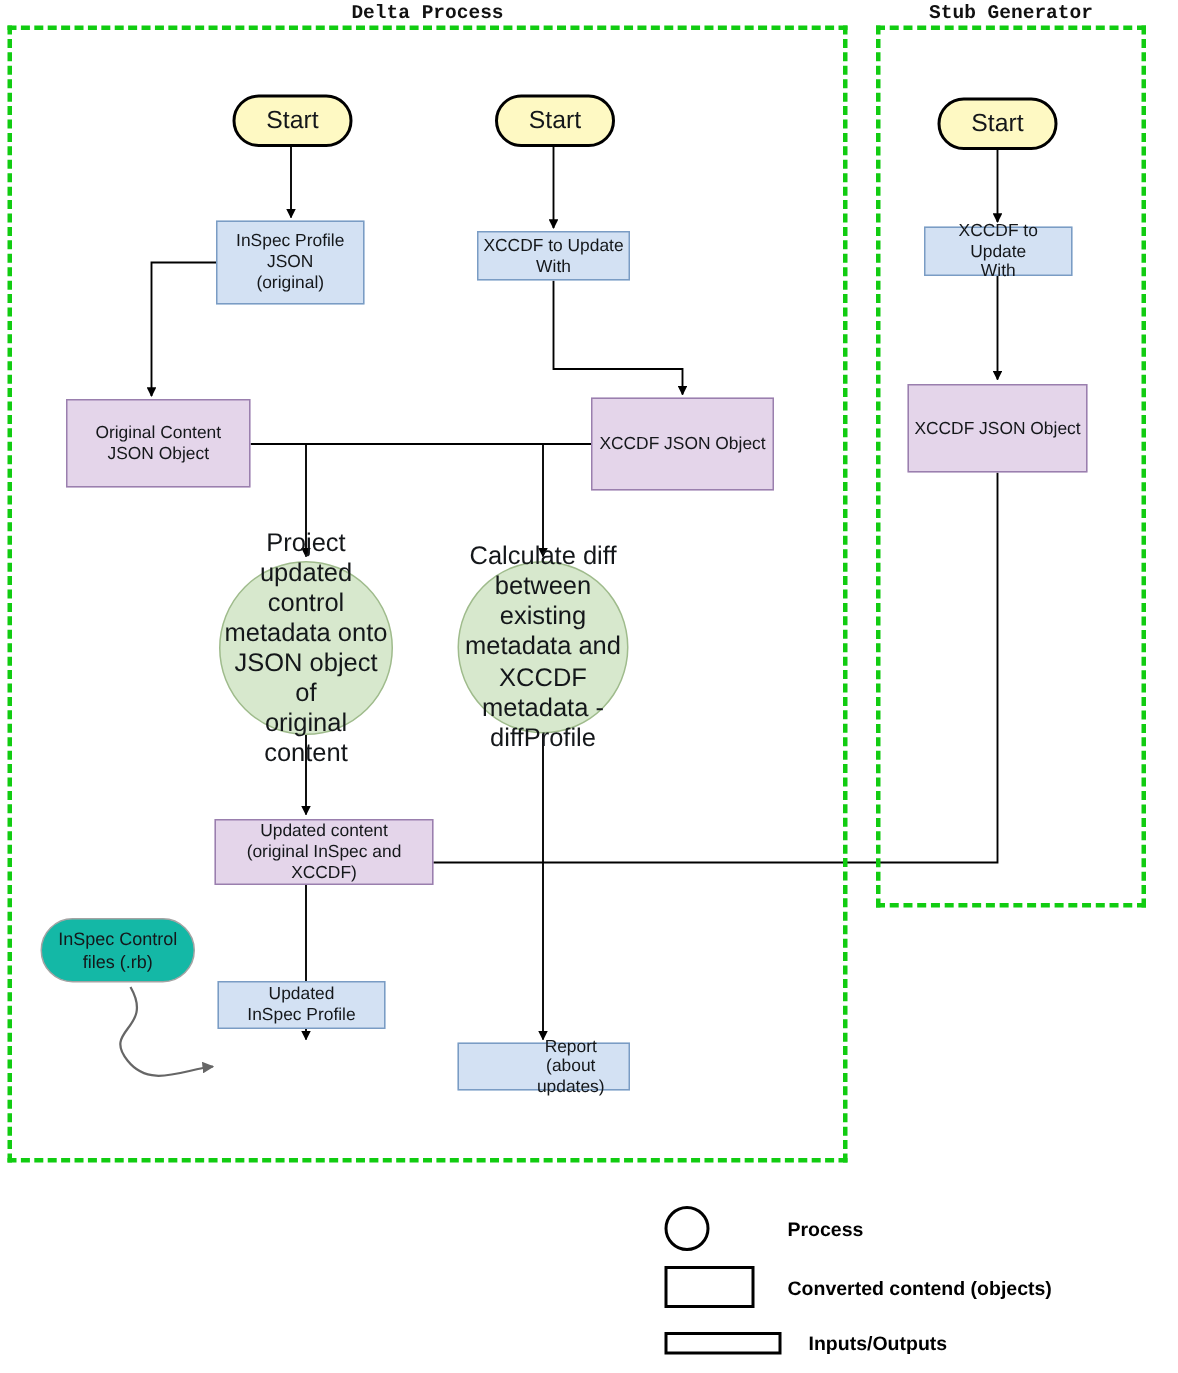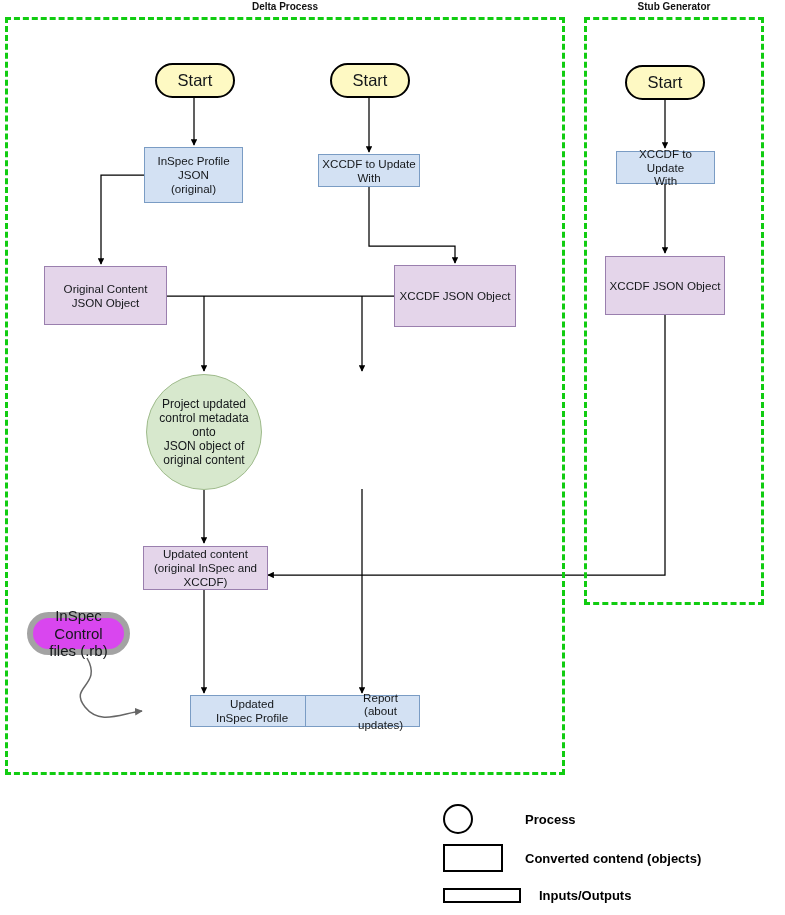--- a/index.html
+++ b/index.html
@@ -55,40 +55,40 @@
   }
   .shape-object {
     background: #e4d5ea;
     border: 1px solid #9a7fae;
     font-size: 11.6px;
   }
   .shape-process {
     background: #d7e8cd;
     border: 1px solid #9fbb8c;
     border-radius: 50%;
+    font-size: 17px;
+  }
+  .shape-file {
+    background: #14b8a6;
+    border: 1px solid #a3a3a3;
+    border-radius: 26px;
     font-size: 12px;
-  }
-  .shape-file {
-    background: #d946ef;
-    border: 6px solid #a3a3a3;
-    border-radius: 26px;
-    font-size: 15px;
   }
   
   .group-frame {
     position: absolute;
     box-sizing: border-box;
     border: 3.4px dashed #11cc11;
     background: transparent;
     z-index: 1;
   }
   .group-title {
     position: absolute;
-    font-family: Liberation Sans, sans-serif;
-    font-size: 10px;
+    font-family: Liberation Mono, monospace;
+    font-size: 13px;
     font-weight: 600;
     color: #111111;
     text-align: center;
     white-space: nowrap;
     z-index: 4;
   }
   
   #legend {
     position: absolute;
     left: 443px;
@@ -218,30 +218,33 @@
   </div>
 
   <div class="node shape-object" style="left:605px; top:256px; width:120px; height:59px;">
     <div class="node-inner">XCCDF JSON Object</div>
   </div>
 
   <div class="node shape-process" style="left:146px; top:374px; width:116px; height:116px;">
     <div class="node-inner">Project updated<br>control metadata onto<br>JSON object of<br>original content</div>
   </div>
 
-
-  <div class="node shape-object" style="left:143px; top:546px; width:125px; height:44px;">
+  <div class="node shape-process" style="left:305px; top:374px; width:114px; height:115px;">
+    <div class="node-inner">Calculate diff<br>between existing<br>metadata and<br>XCCDF metadata -<br>diffProfile</div>
+  </div>
+
+  <div class="node shape-object" style="left:143px; top:546px; width:146px; height:44px;">
     <div class="node-inner">Updated content<br>(original InSpec and<br>XCCDF)</div>
   </div>
 
   <div class="node shape-file" style="left:27px; top:612px; width:103px; height:43px;">
     <div class="node-inner">InSpec Control<br>files (.rb)</div>
   </div>
 
-  <div class="node shape-io" style="left:145px; top:695px; width:124px; height:32px;margin-left:45px;">
+  <div class="node shape-io" style="left:145px; top:654px; width:112px; height:32px;">
     <div class="node-inner">Updated<br>InSpec Profile</div>
   </div>
 
   <div class="node shape-io" style="left:305px; top:695px; width:115px; height:32px;padding-left:36px;">
     <div class="node-inner">Report<br>(about updates)</div>
   </div>
 
   <div id="legend">
     <div class="legend-row" style="left:0px; top:4px;">
       <div class="lg-circle"></div>

